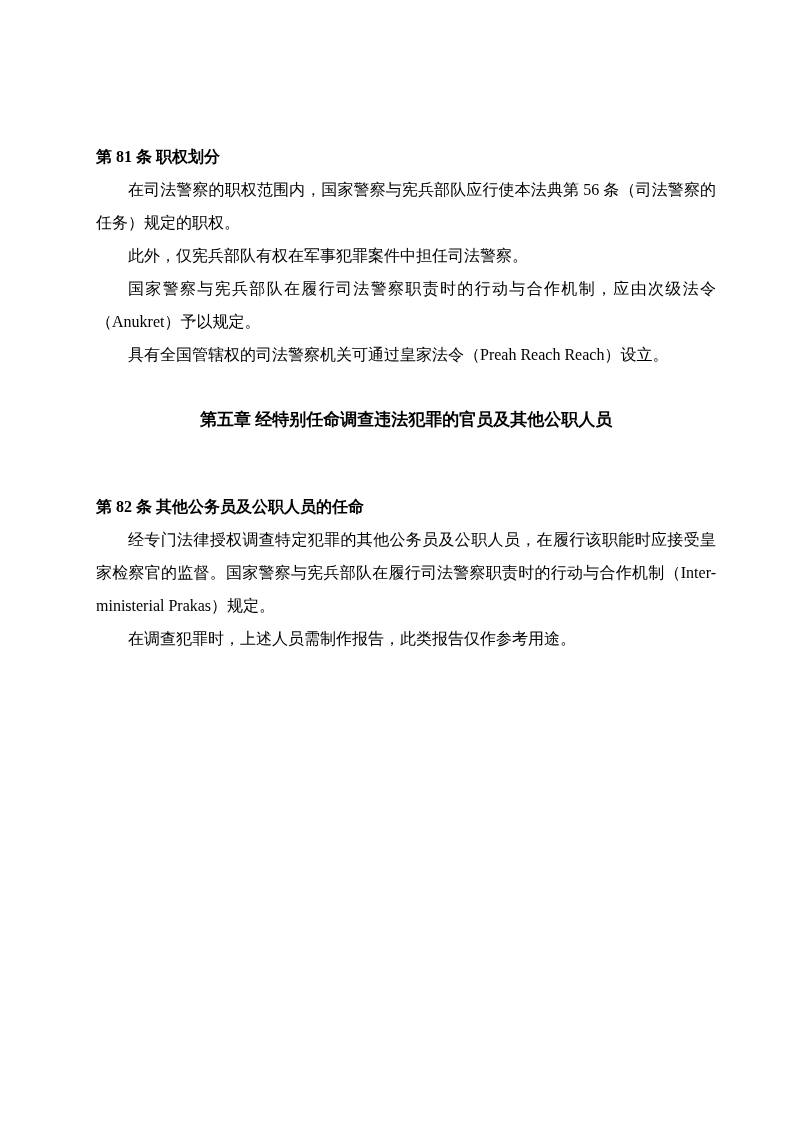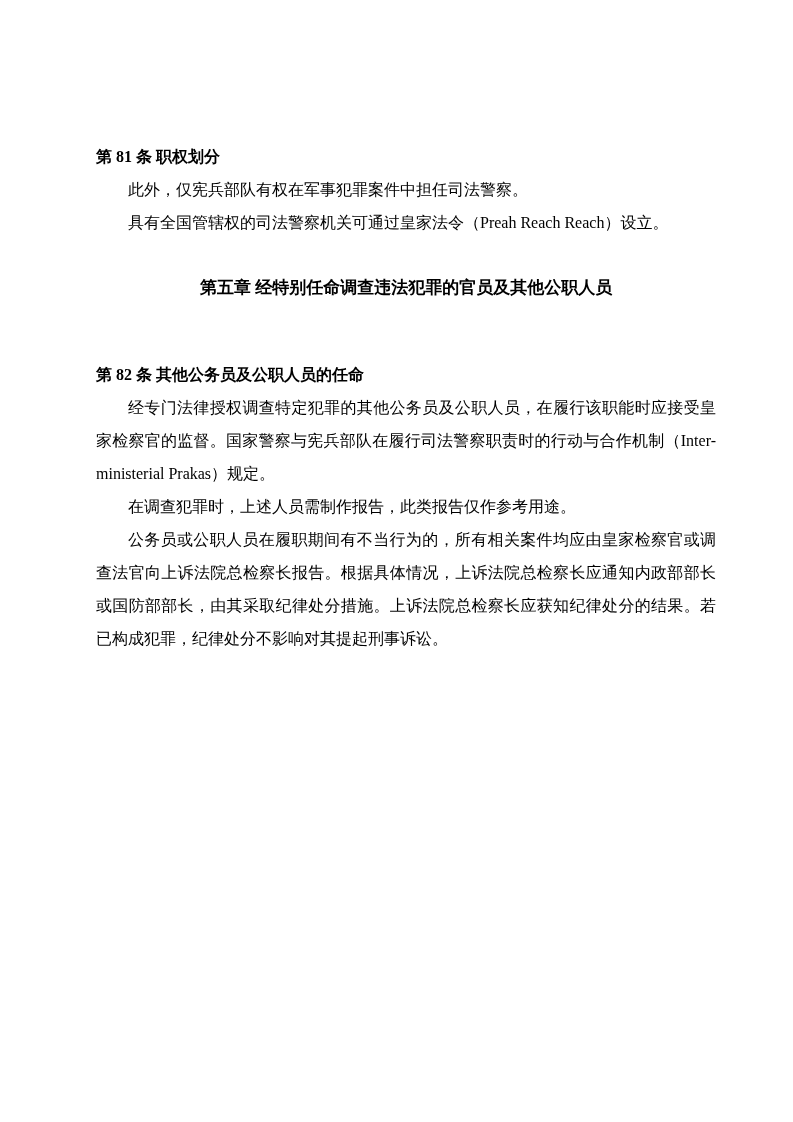--- a/index.html
+++ b/index.html
@@ -56,33 +56,34 @@
   }
 </style>
 </head>
 <body>
 
 <div class="page">
   <div class="content">
 
     <p class="art-heading">第 81 条 职权划分</p>
 
+    <p class="para">在司法警察的职权范围内，国家警察与宪兵部队应行使本法典第 56 条（司法警察的任务）规定的职权。</p>
 
     <p class="para">此外，仅宪兵部队有权在军事犯罪案件中担任司法警察。</p>
 
+    <p class="para">国家警察与宪兵部队在履行司法警察职责时的行动与合作机制，应由次级法令（Anukret）予以规定。</p>
 
     <p class="para">具有全国管辖权的司法警察机关可通过皇家法令（Preah Reach Reach）设立。</p>
 
     <p class="chapter-title">第五章 经特别任命调查违法犯罪的官员及其他公职人员</p>
 
     <p class="art-heading h82">第 82 条 其他公务员及公职人员的任命</p>
 
     <p class="para">经专门法律授权调查特定犯罪的其他公务员及公职人员，在履行该职能时应接受皇家检察官的监督。国家警察与宪兵部队在履行司法警察职责时的行动与合作机制（Inter-ministerial Prakas）规定。</p>
 
 
     <p class="para">在调查犯罪时，上述人员需制作报告，此类报告仅作参考用途。</p>
 
-    <p class="para">公务员或公职人员在履职期间有不当行为的，所有相关案件均应由皇家检察官或调查法官向上诉法院总检察长报告。根据具体情况，上诉法院总检察长应通知内政部部长或国防部部长，由其采取纪律处分措施。上诉法院总检察长应获知纪律处分的结果。若已构成犯罪，纪律处分不影响对其提起刑事诉讼。</p>
 
   </div>
 
   <div class="footer">25</div>
 </div>
 
 </body></html>

